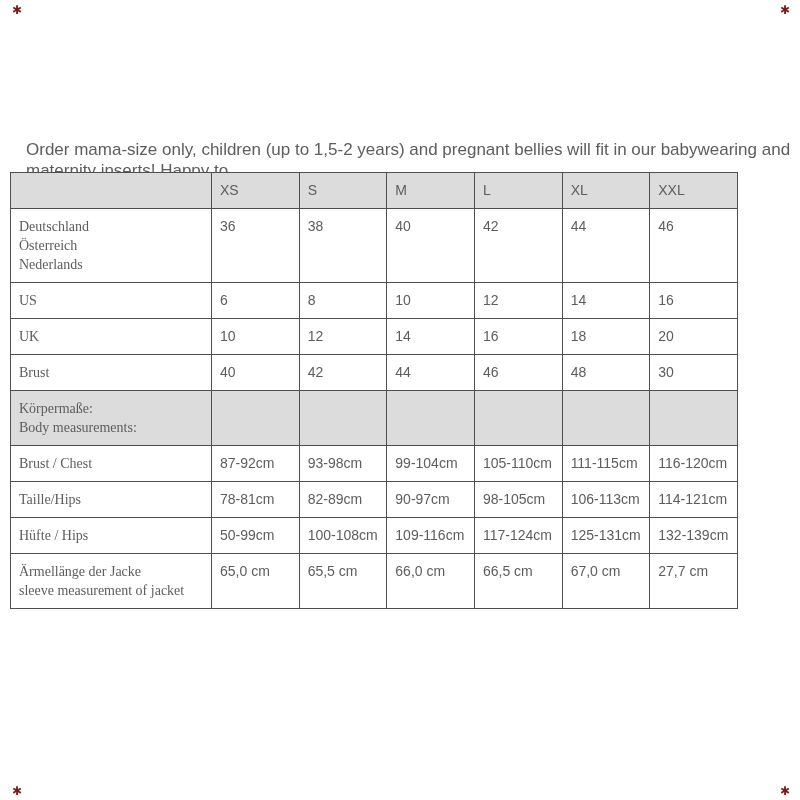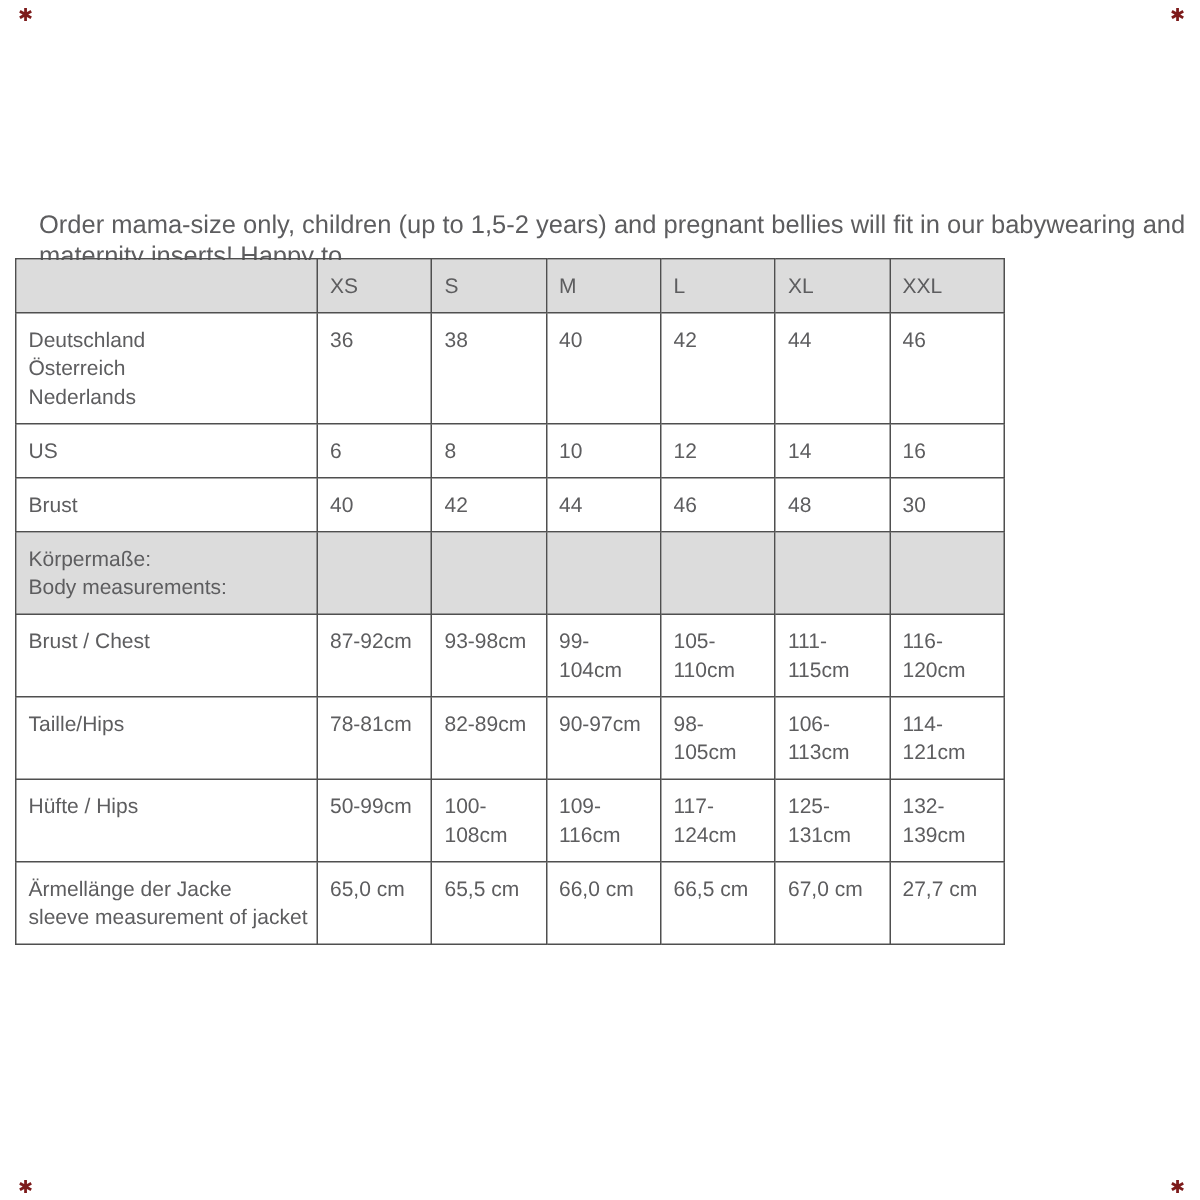--- a/index.html
+++ b/index.html
@@ -23,36 +23,36 @@
 
   .intro {
     position: absolute; left: 10px; top: 123px; width: 782px;
     margin: 16px;
     font-size: 17px; line-height: 21px;
     color: var(--text, #5d5d5f);
   }
   .intro-line { display: block; }
 
   .size-table {
-    position: absolute; left: 10px; top: 172px; width: 660px;
+    position: absolute; left: 10px; top: 172px; width: 728px;
     border-collapse: collapse; table-layout: fixed;
     font-size: 14px; color: var(--text, #5d5d5f);
   }
   .size-table th, .size-table td {
     border: 1px solid var(--border, #4f4f4f);
     padding: 8px 6px 8px 8px;
     text-align: left; vertical-align: top;
     font-weight: normal;
     line-height: 19px;
     overflow: hidden;
   }
   .size-table thead th { background: var(--header_bg, #dcdcdc); height: 19px; }
   .c-label { width: 201px; }
   tr.shaded td { background: var(--shaded_bg, #dcdcdc); }
-  .label-line { line-height: 19px; }
+  .label-line { line-height: 19px; font-family: Liberation Serif, serif; }
 </style>
 </head>
 <body>
 
 <div class="stage">
 
   <span class="corner-marker cm-tl">✱</span>
   <span class="corner-marker cm-tr">✱</span>
   <span class="corner-marker cm-bl">✱</span>
   <span class="corner-marker cm-br">✱</span>
@@ -100,20 +100,31 @@
         <tr>
           <td class="label-cell">
             <div class="label-line">US</div>
           </td>
           <td class="value-cell">6</td>
           <td class="value-cell">8</td>
           <td class="value-cell">10</td>
           <td class="value-cell">12</td>
           <td class="value-cell">14</td>
           <td class="value-cell">16</td>
+        </tr>
+        <tr>
+          <td class="label-cell">
+            <div class="label-line">UK</div>
+          </td>
+          <td class="value-cell">10</td>
+          <td class="value-cell">12</td>
+          <td class="value-cell">14</td>
+          <td class="value-cell">16</td>
+          <td class="value-cell">18</td>
+          <td class="value-cell">20</td>
         </tr>
         <tr>
           <td class="label-cell">
             <div class="label-line">Brust</div>
           </td>
           <td class="value-cell">40</td>
           <td class="value-cell">42</td>
           <td class="value-cell">44</td>
           <td class="value-cell">46</td>
           <td class="value-cell">48</td>

